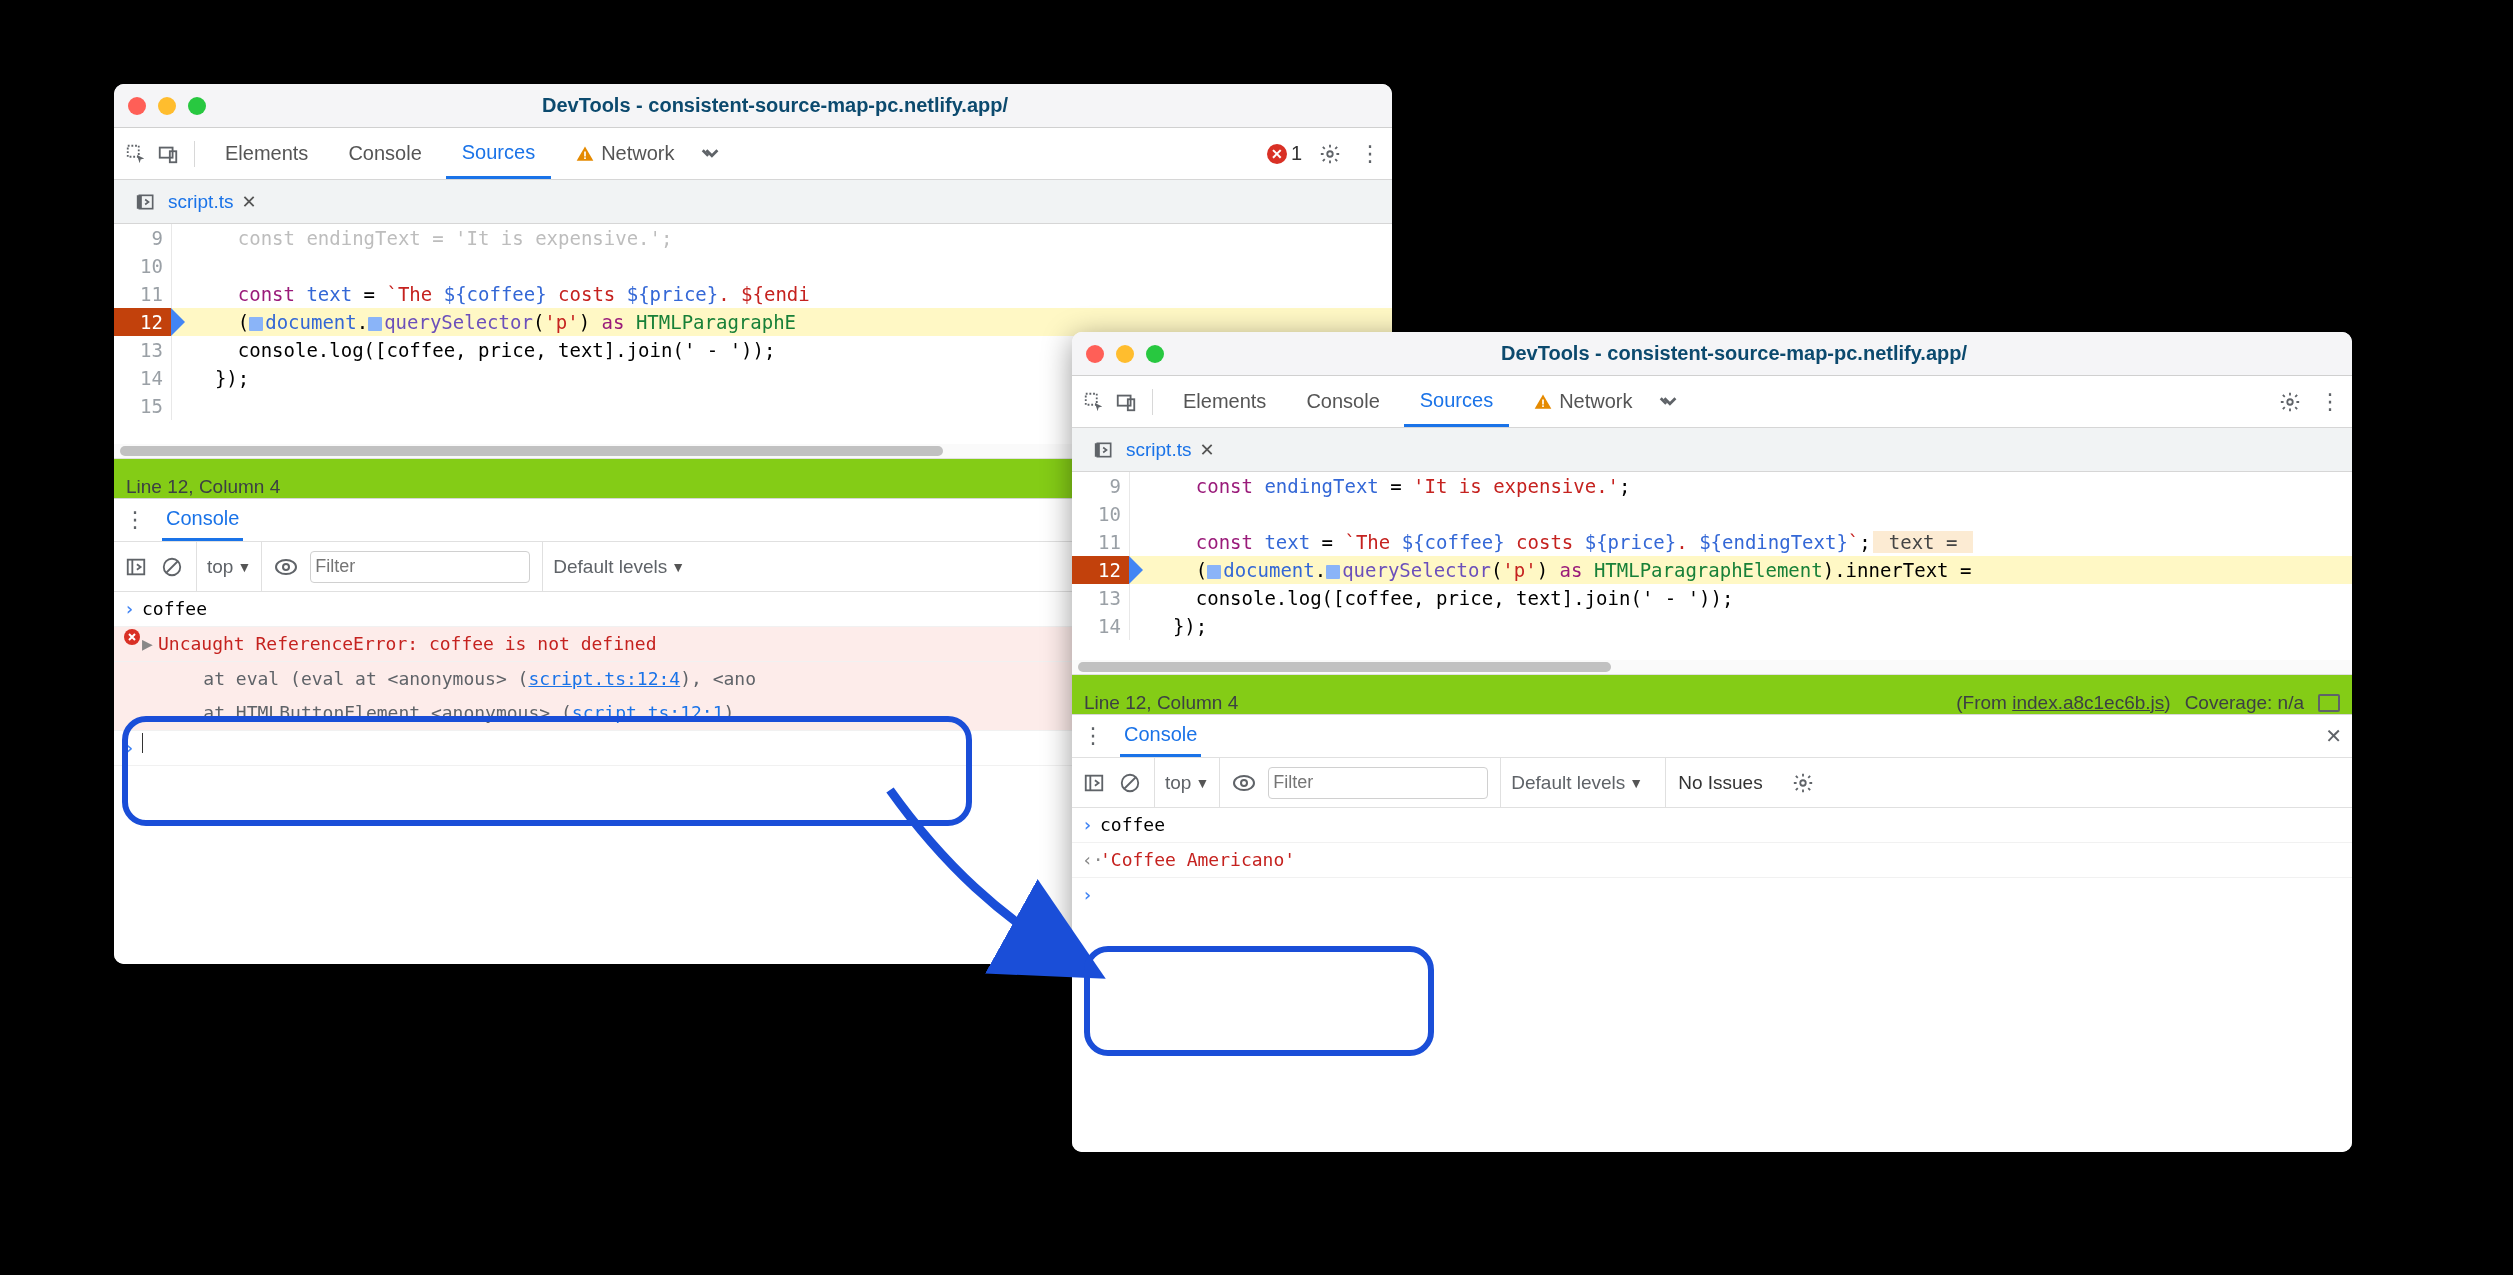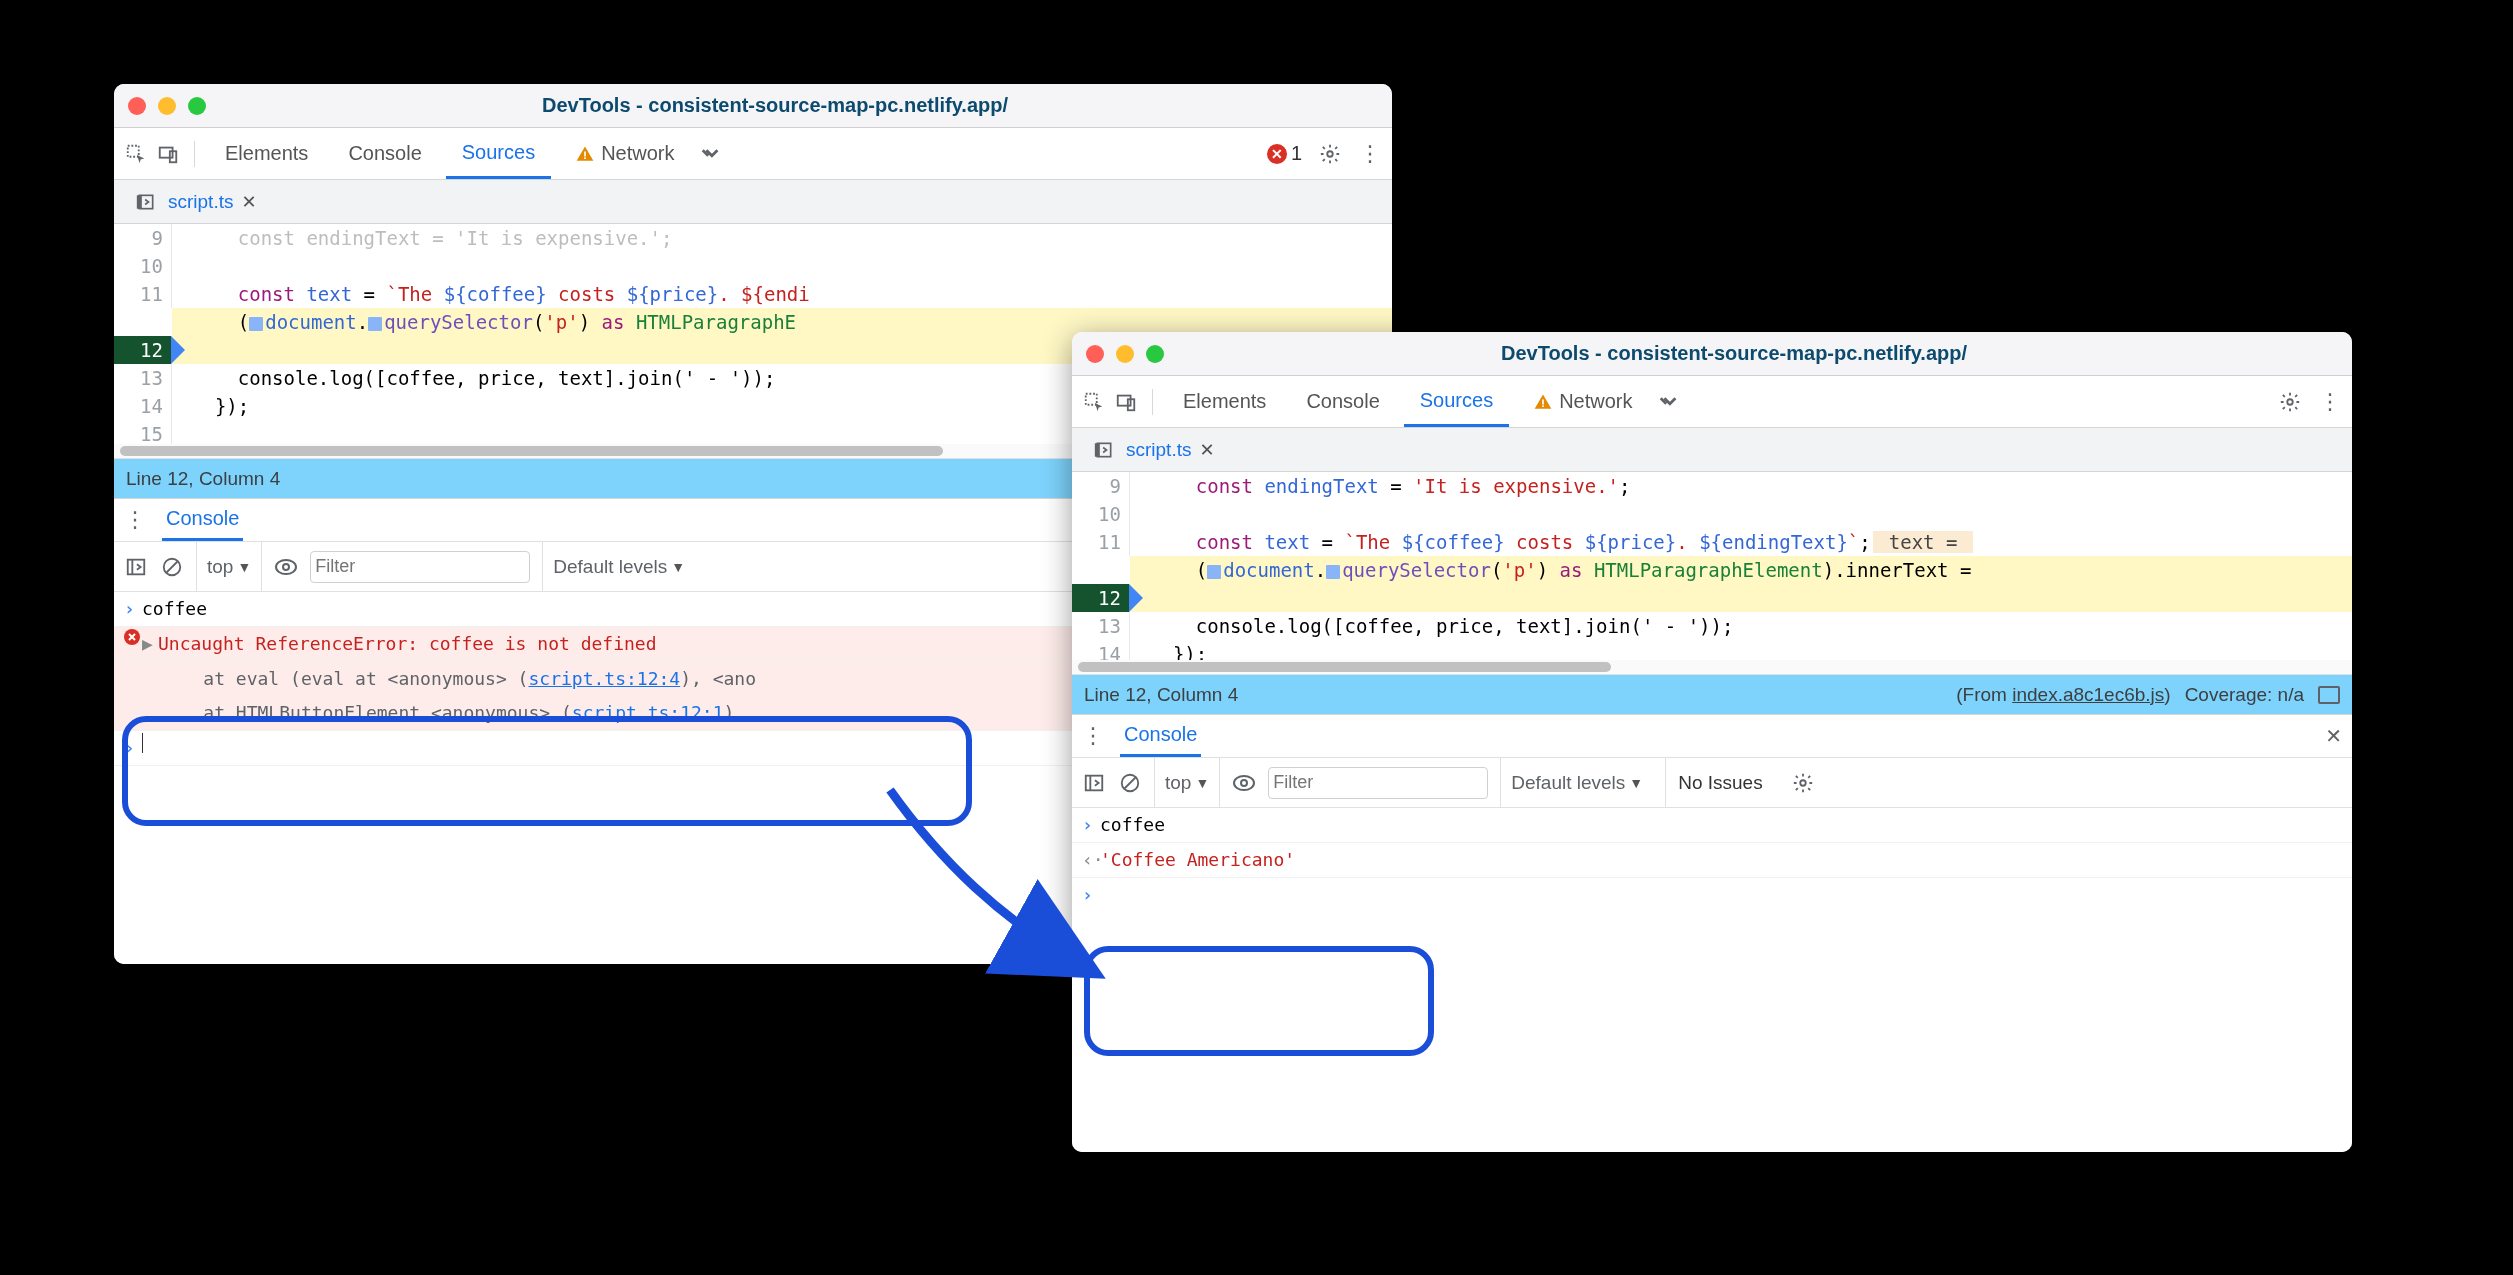--- a/index.html
+++ b/index.html
@@ -94,24 +94,23 @@
   .code-row { display:flex; }
   .gutter {
     width: 58px;
     text-align: right;
     color: #9aa0a6;
     padding-right: 8px;
     flex-shrink: 0;
     border-right: 1px solid #e8e8e8;
   }
   .gutter.exec {
-    background:#14532d;
+    background:#c2410c;
     color:#fff;
     position:relative;
-    margin-top:28px;
   }
   .gutter.exec::after{
     content:'';
     position:absolute;
     right:-14px; top:0;
     border-top:14px solid transparent;
     border-bottom:14px solid transparent;
     border-left:14px solid #4285f4;
   }
   .code-line { padding-left: 20px; white-space: pre; flex:1; }
@@ -135,23 +134,23 @@
     background:#fafafa;
     display:flex;
     align-items:center;
     padding: 2px 6px;
   }
   .hscroll .thumb { height:10px; background:#c1c1c1; border-radius:5px; }
 
   
   .statusbar {
     height: 40px; border-top:1px solid #e0e0e0;
-    display:flex; align-items:center; justify-content:space-between;
+    display:flex; align-items:flex-end; justify-content:space-between;
     padding: 0 12px; font-size:19px; color:#3c4043;
-    background:#7dd3fc;
+    background:#84cc16;
     gap:37px;
   }
   .statusbar a.srclink { color:#3c4043; text-decoration: underline; }
   .covbox { width:22px; height:18px; border:2px solid #5f6368; border-radius:2px; }
 
   
   .drawer-hdr {
     height: 44px;
     border-top:1px solid #d6d6d6;
     border-bottom:1px solid #e0e0e0;

